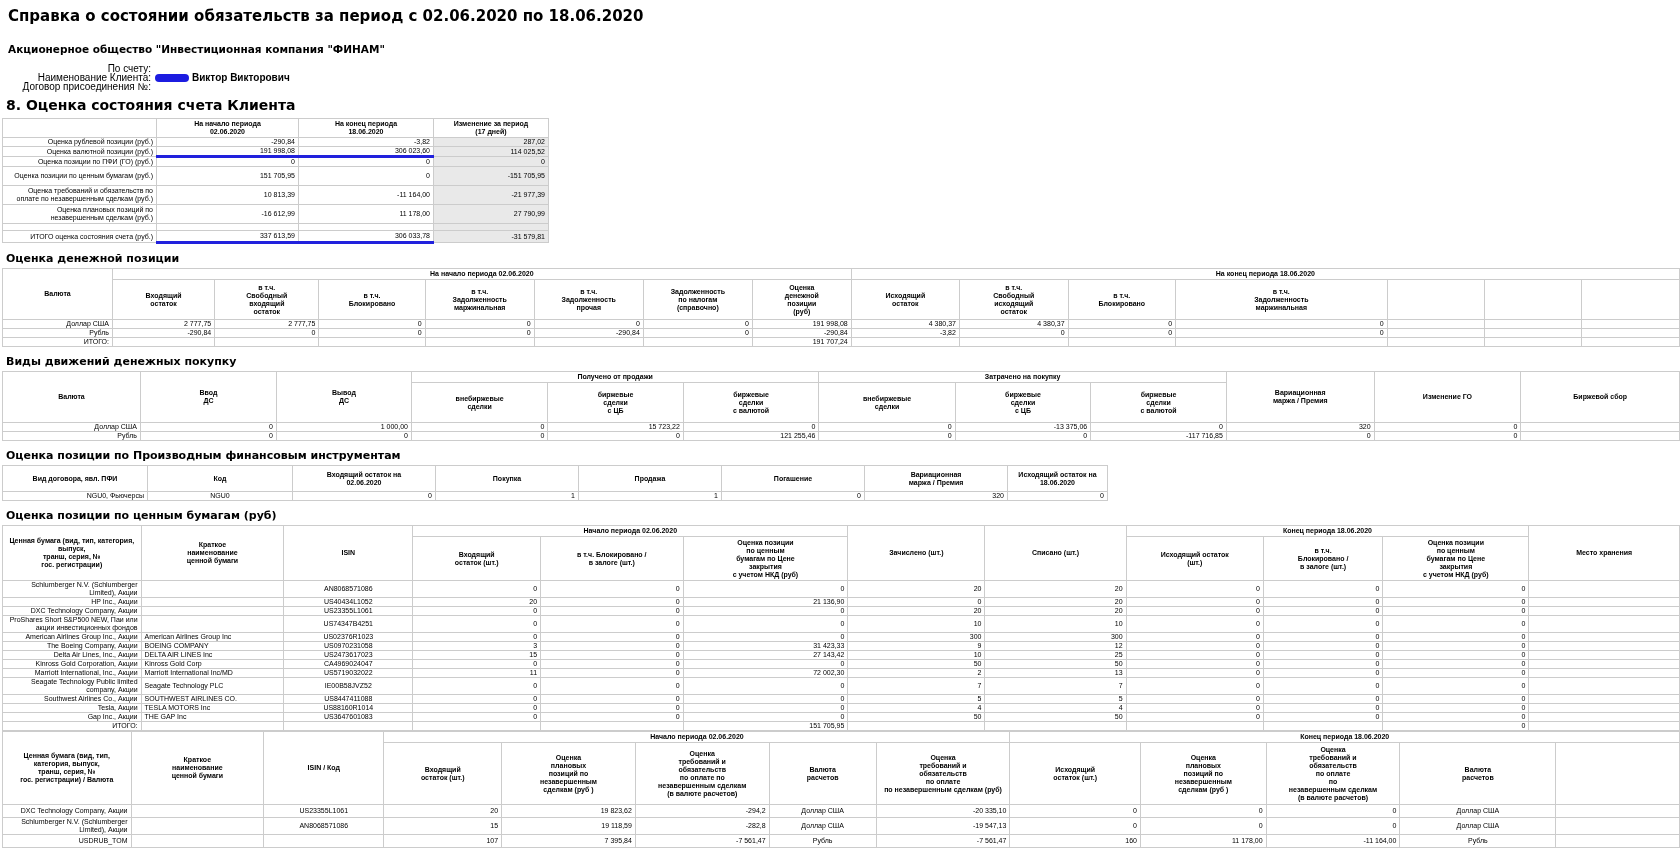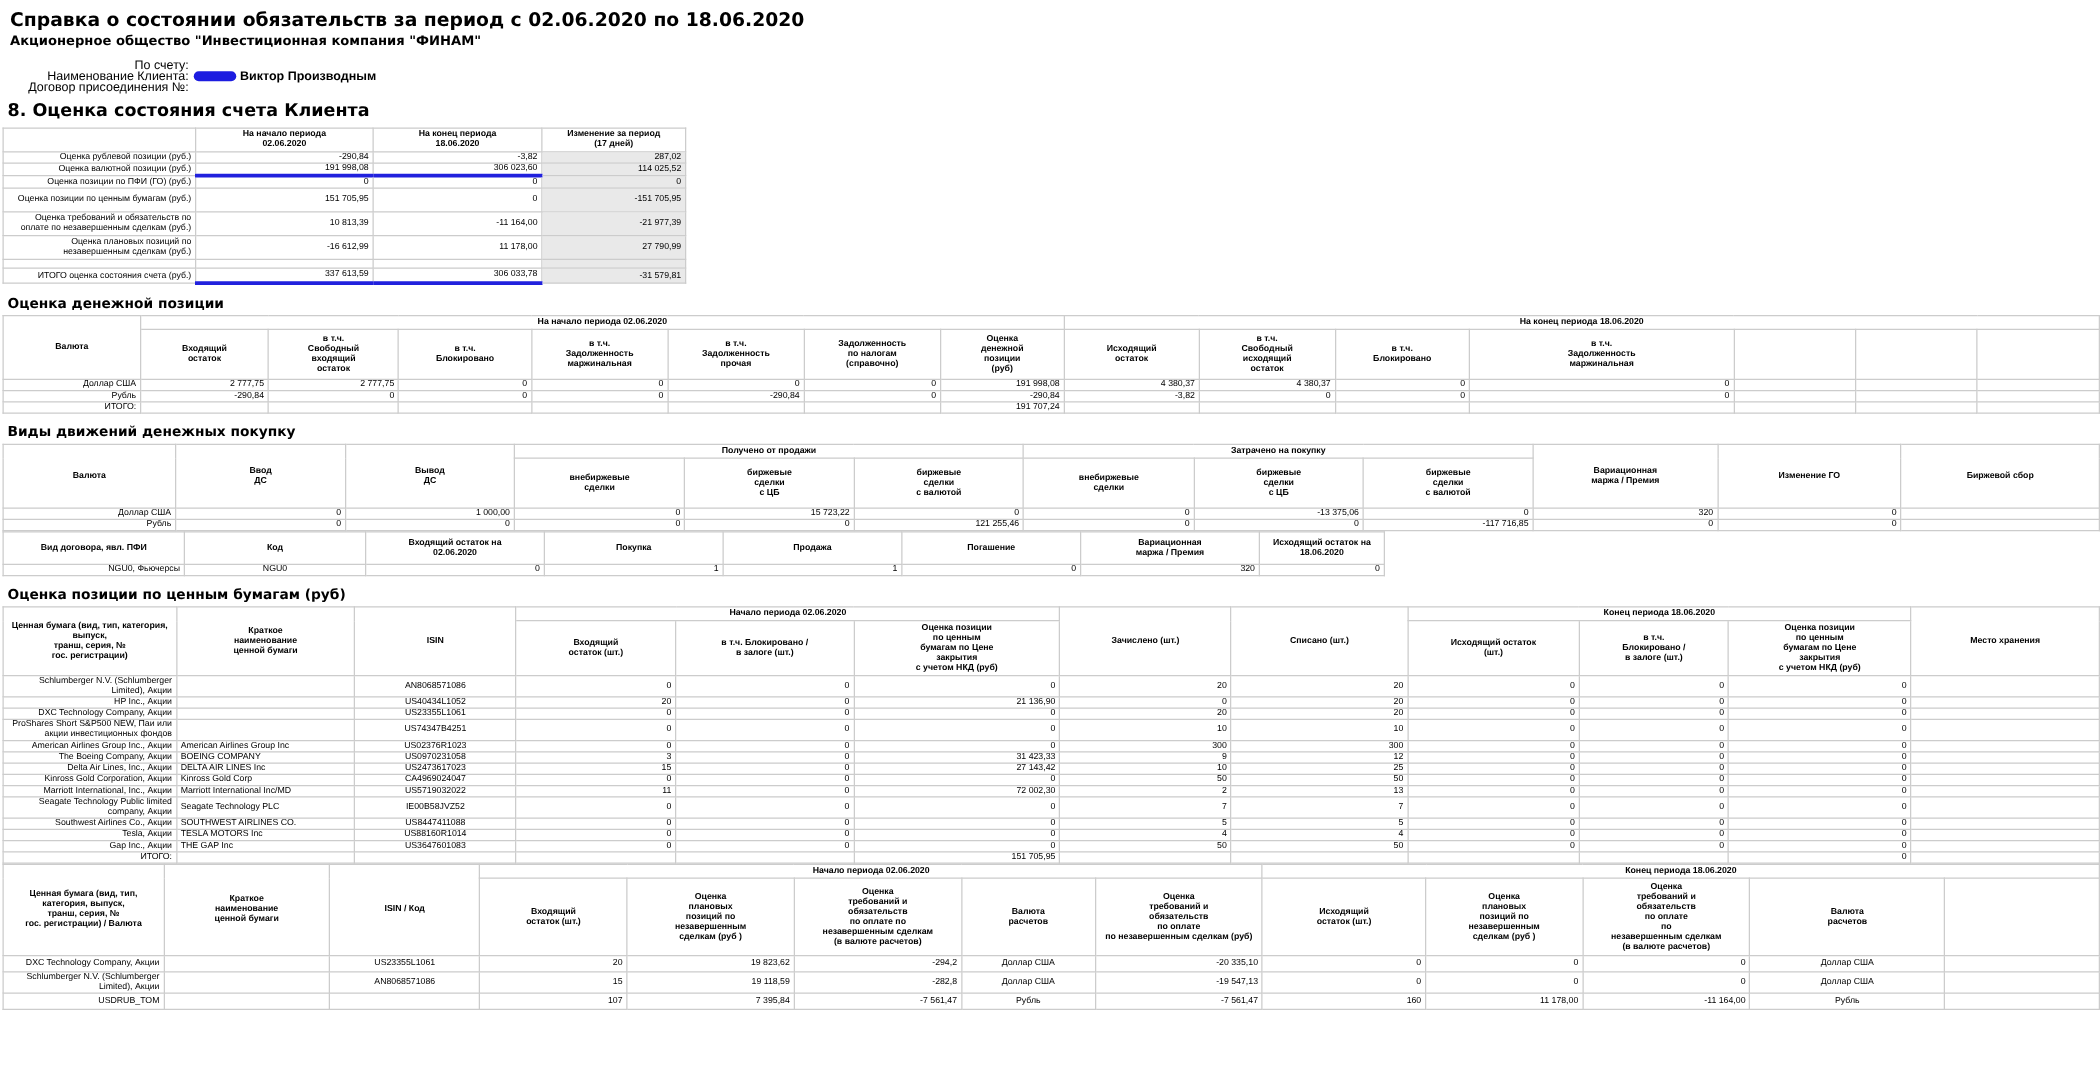--- a/index.html
+++ b/index.html
@@ -1,18 +1,18 @@
 <!DOCTYPE html>
 <html><head>
 <meta charset="utf-8">
 <style>
   html,body{margin:0;padding:0;background:#fff;}
   body{width:1680px;height:857px;overflow:hidden;font-family:"Liberation Sans",sans-serif;color:#000;}
   .page{padding:5px 0 0 8px;}
-  h1{font:bold 15px/18px "DejaVu Sans",sans-serif;margin:2px 0 2px 0;}
+  h1{font:bold 15px/18px "DejaVu Sans",sans-serif;margin:2px 0 18px 0;}
   .company{font:bold 10.5px/13px "DejaVu Sans",sans-serif;margin:0 0 8px 0;}
   .info{font-size:10px;line-height:9px;margin:0 0 4px 0;}
   .irow{white-space:nowrap;}
   .ilabel{display:inline-block;width:143px;text-align:right;}
   .ival b{font-weight:bold;}
   .blob{display:inline-block;width:34px;height:8px;background:#1c1ce0;border-radius:4px;vertical-align:middle;margin:0 3px 0 4px;}
   h2{font:bold 14px/17px "DejaVu Sans",sans-serif;margin:6px 0 4px -2px;}
   h3{font:bold 11px/13px "DejaVu Sans",sans-serif;margin:8px 13px 3px -2px;}
   table{border-collapse:collapse;table-layout:fixed;margin-left:-6px;}
   th,td{border:1px solid #ccc;font-size:7px;line-height:8px;padding:0 3px;overflow:hidden;}
@@ -29,21 +29,21 @@
 </head>
 <body>
 
 <div class="page">
 
   <h1>Справка о состоянии обязательств за период с 02.06.2020 по 18.06.2020</h1>
   <div class="company">Акционерное общество "Инвестиционная компания "ФИНАМ"</div>
 
   <div class="info">
     <div class="irow"><span class="ilabel">По счету:</span></div>
-    <div class="irow"><span class="ilabel">Наименование Клиента:</span><span class="ival"><span class="blob"></span><b>Виктор Производным</b></span></div>
+    <div class="irow"><span class="ilabel">Наименование Клиента:</span><span class="ival"><span class="blob"></span><b>Виктор Викторович</b></span></div>
     <div class="irow"><span class="ilabel">Договор присоединения №:</span></div>
   </div>
 
   <h2>8. Оценка состояния счета Клиента</h2>
   <table>
     <colgroup>
         <col style="width:154px">
         <col style="width:142px">
         <col style="width:135px">
         <col style="width:115px">
@@ -303,20 +303,21 @@
           <td class="ar">0</td>
           <td class="ar">0</td>
           <td class="ar">-117 716,85</td>
           <td class="ar">0</td>
           <td class="ar">0</td>
           <td class="ar"></td>
         </tr>
       </tbody>
   </table>
 
+  <h3>Оценка позиции по Производным финансовым инструментам</h3>
   <table>
     <colgroup>
       <col style="width:145px">
         <col style="width:145px">
         <col style="width:143px">
         <col style="width:143px">
         <col style="width:143px">
         <col style="width:143px">
         <col style="width:143px">
         <col style="width:100px">

